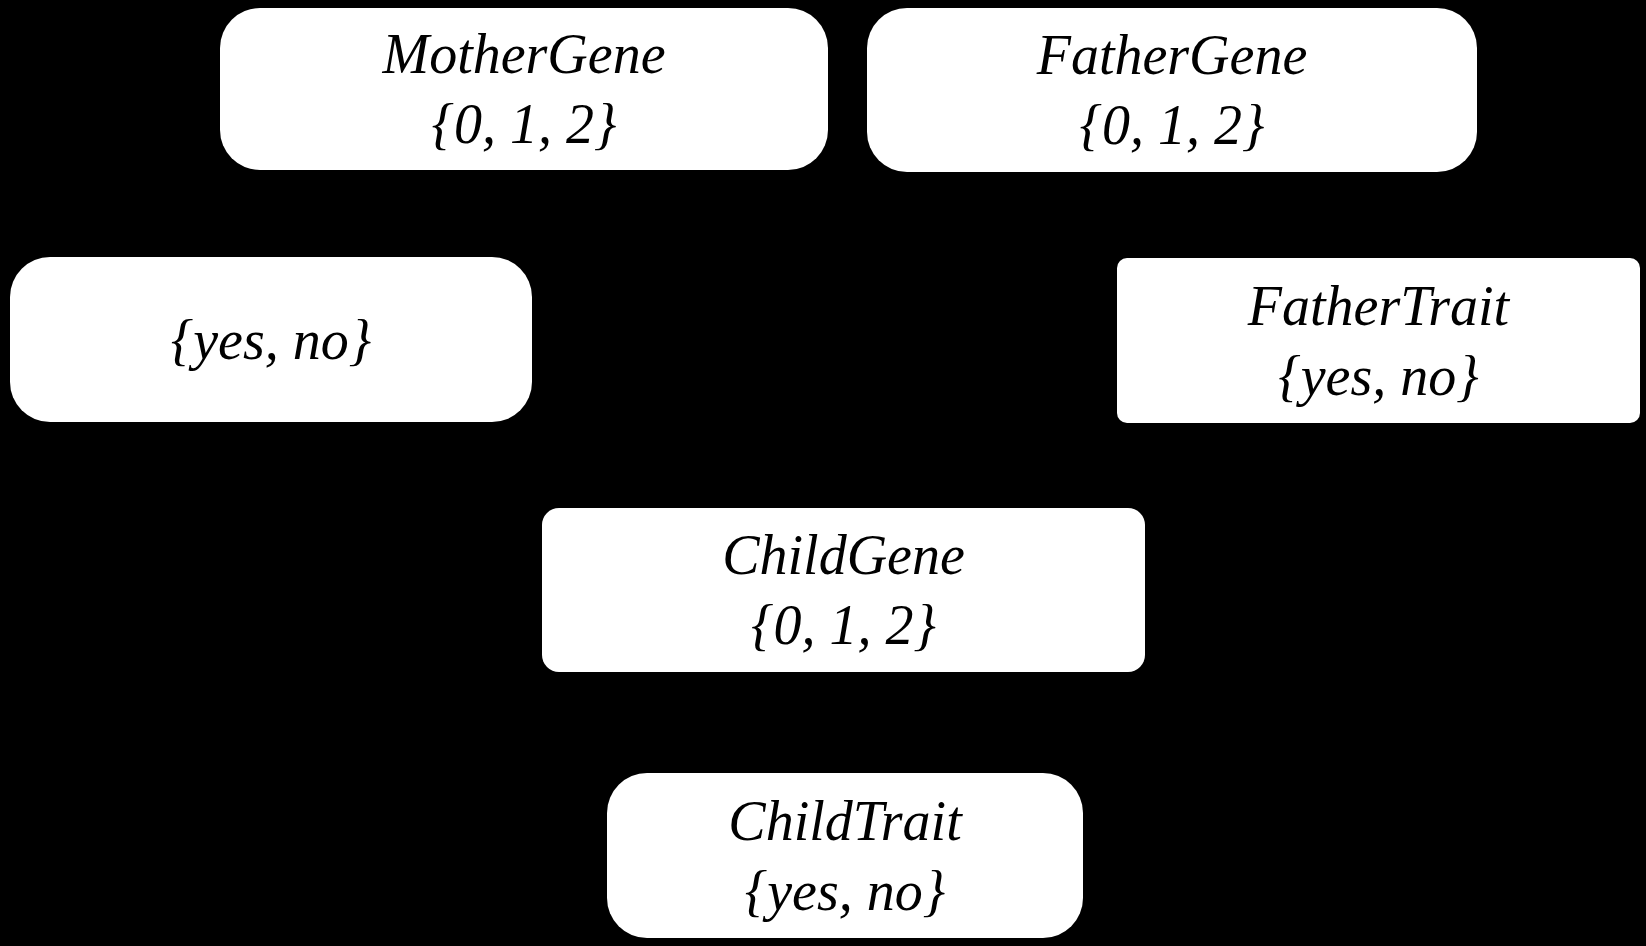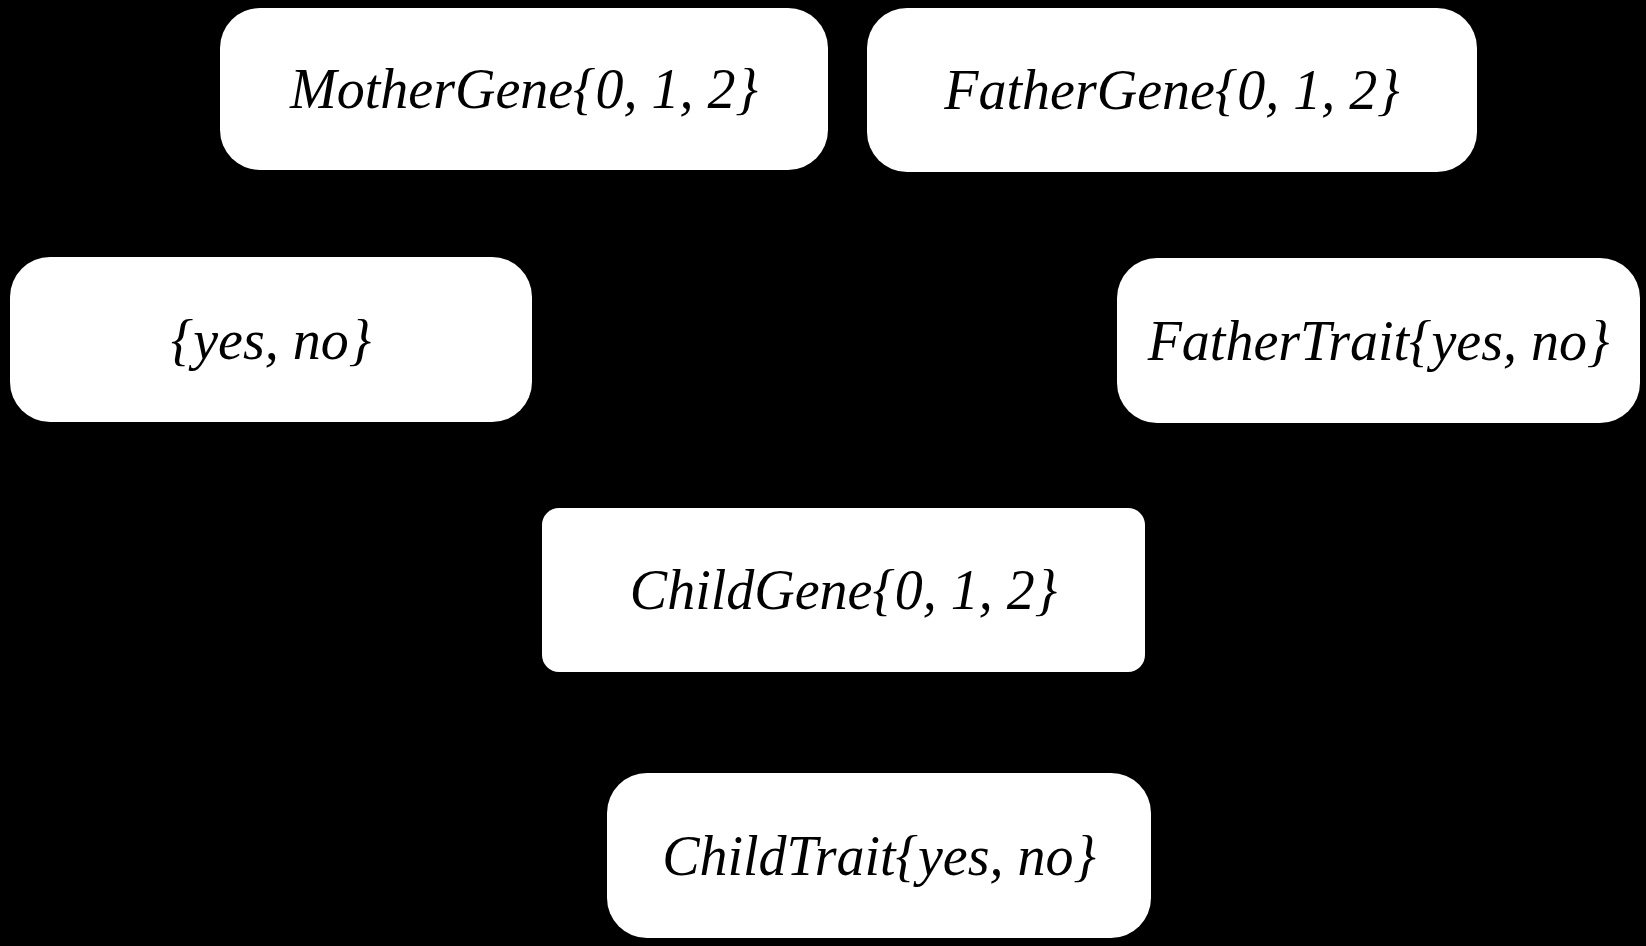--- a/index.html
+++ b/index.html
@@ -14,38 +14,39 @@
     background: #000000;
     overflow: hidden;
     font-family: "Liberation Serif", "DejaVu Serif", serif;
   }
   .node {
     position: absolute;
     background: #ffffff;
     border-radius: 40px;
     color: #000000;
     display: flex;
+    flex-direction: column;
     align-items: center;
     justify-content: center;
     text-align: center;
     font-style: italic;
     font-size: 56px;
     line-height: 70px;
     white-space: nowrap;
   }
   .node-label, .node-domain {
     display: block;
   }
   
   .node--mother-gene  { left: 220px;  top: 8px;   width: 608px; height: 162px; }
   .node--father-gene  { left: 867px;  top: 8px;   width: 610px; height: 164px; justify-content: center; }
   .node--mother-trait { left: 10px;   top: 257px; width: 522px; height: 165px; }
-  .node--father-trait { left: 1117px; top: 258px; width: 523px; height: 165px; }
+  .node--father-trait { left: 1117px; top: 258px; width: 523px; height: 165px; border-radius: 10px; }
   .node--child-gene   { left: 542px;  top: 508px; width: 603px; height: 164px; border-radius: 17px; }
-  .node--child-trait  { left: 607px;  top: 773px; width: 544px; height: 165px; }
+  .node--child-trait  { left: 607px;  top: 773px; width: 476px; height: 165px; }
 </style>
 </head>
 <body>
 
 <div class="canvas">
 
   <div class="node node--mother-gene">
     <span class="node-label">MotherGene</span>
     <span class="node-domain">{0, 1, 2}</span>
   </div>

